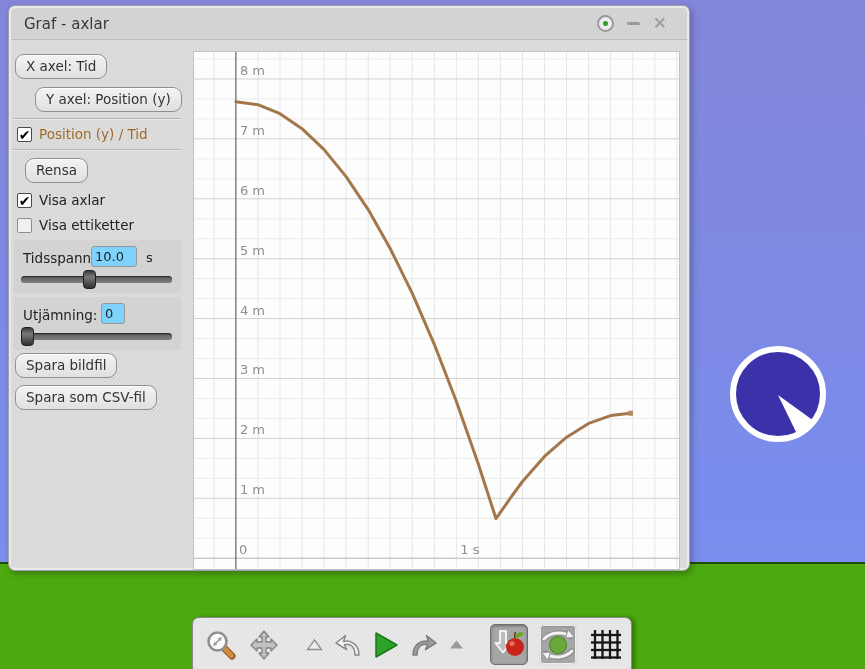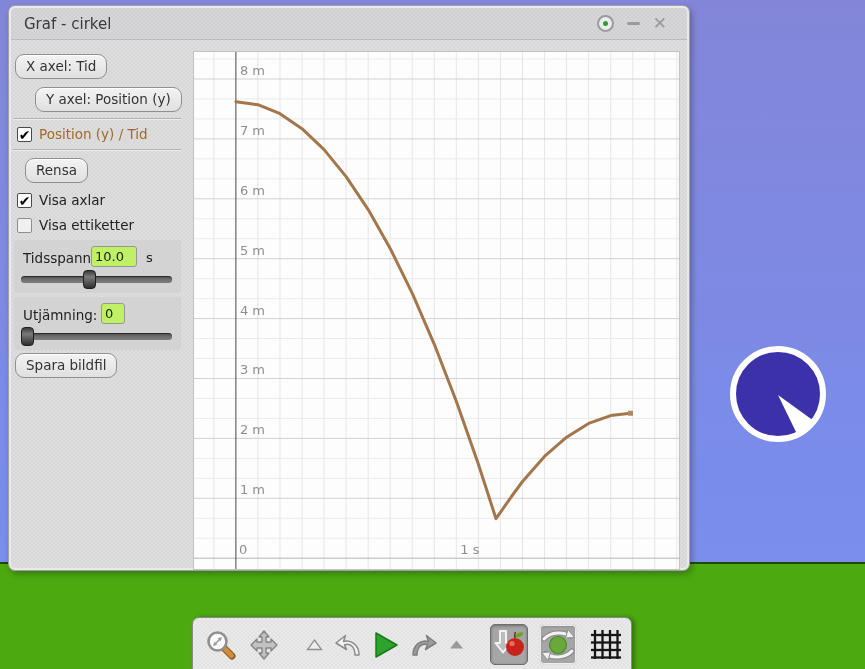--- a/index.html
+++ b/index.html
@@ -45,21 +45,21 @@
     text-align:center;
   }
   .sep{position:absolute;left:4px;width:168px;height:0;border-top:1px solid #b2b2b2;border-bottom:1px solid #ececec;}
   .cbrow{position:absolute;left:8px;display:flex;align-items:center;gap:7px;font-size:13.5px;color:#222;}
   .cb{width:15px;height:15px;background:#fff;border:1px solid #4a4a4a;border-radius:2px;
       font-size:14px;line-height:14px;text-align:center;color:#000;font-weight:bold;box-sizing:border-box;}
   .cb.unchecked{border-color:#8e8e8e;background:#f0f0f0;}
   .series-label{color:#a06a28;}
   .section{position:absolute;left:5px;width:167px;height:53px;background:#d3d3d3;border-radius:3px;}
   .section .lbl{position:absolute;left:9px;top:10px;font-size:13.5px;color:#222;}
-  .num{position:absolute;top:6px;height:19px;border:1px solid #979797;border-radius:3px;background:#bef264;
+  .num{position:absolute;top:6px;height:19px;border:1px solid #979797;border-radius:3px;background:#7dd3fc;
        font-size:13px;color:#222;padding:0 3px;font-family:inherit;box-sizing:content-box;}
   .unit{position:absolute;top:10px;font-size:13px;color:#222;}
   .track{position:absolute;left:7px;top:36px;width:151px;height:7px;border-radius:4px;
          background:linear-gradient(#4c4c4c,#6f6f6f 50%,#7d7d7d);box-shadow:inset 0 1px 1px rgba(0,0,0,.5);}
   .handle{position:absolute;top:-6px;width:13px;height:19px;border-radius:4px;border:1px solid #1f1f1f;
           background:linear-gradient(#3c3c3c,#7a7a7a 35%,#2f2f2f);box-sizing:border-box;}
   
   .plot{position:absolute;left:184px;top:45px;width:487px;height:519px;background:#fdfdfd;
         border:1px solid #c2c2c2;box-sizing:border-box;}
   svg text{font-family:"DejaVu Sans","Liberation Sans",sans-serif;}
@@ -82,21 +82,21 @@
 
 <div class="ground"></div>
 
 <svg class="physics-circle" viewBox="0 0 100 100">
   <circle cx="51" cy="51" r="45" fill="#3b32aa" stroke="#ffffff" stroke-width="6"></circle>
   <path d="M51,52 L89,79.6 L71.6,94.3 Z" fill="#ffffff"></path>
 </svg>
 
 <div class="window">
   <div class="titlebar">
-    <span class="title">Graf - cirkel</span>
+    <span class="title">Graf - axlar</span>
     <div class="win-controls">
       <div class="rec-dot"></div>
       <div class="min-btn"></div>
       <div class="close-btn">✕</div>
     </div>
   </div>
 
   <button class="btn" style="left:6px;top:48px;">X axel: Tid</button>
   <button class="btn" style="left:18px;top:81px;margin-left:8px;">Y axel: Position (y)</button>
 
@@ -131,20 +131,21 @@
 
   <div class="section" style="top:291px;text-decoration:underline;">
     <span class="lbl">Utjämning:</span>
     <input class="num" style="left: 87px; width: 16px;" value="0">
     <div class="track">
       <div class="handle" style="left: 0px;"></div>
     </div>
   </div>
 
   <button class="btn" style="left:6px;top:347px;">Spara bildfil</button>
+  <button class="btn" style="left:6px;top:379px;">Spara som CSV-fil</button>
 
   <div class="plot">
     <svg width="485" height="517">
         <line x1="19.840909090909093" y1="0" x2="19.840909090909093" y2="517" stroke="#e6e6e6" stroke-width="1"></line>
         <line x1="41.88636363636364" y1="0" x2="41.88636363636364" y2="517" stroke="#e6e6e6" stroke-width="1"></line>
         <line x1="63.9318181818182" y1="0" x2="63.9318181818182" y2="517" stroke="#e6e6e6" stroke-width="1"></line>
         <line x1="85.97727272727275" y1="0" x2="85.97727272727275" y2="517" stroke="#e6e6e6" stroke-width="1"></line>
         <line x1="108.0227272727273" y1="0" x2="108.0227272727273" y2="517" stroke="#e6e6e6" stroke-width="1"></line>
         <line x1="130.06818181818184" y1="0" x2="130.06818181818184" y2="517" stroke="#e6e6e6" stroke-width="1"></line>
         <line x1="152.11363636363637" y1="0" x2="152.11363636363637" y2="517" stroke="#e6e6e6" stroke-width="1"></line>

